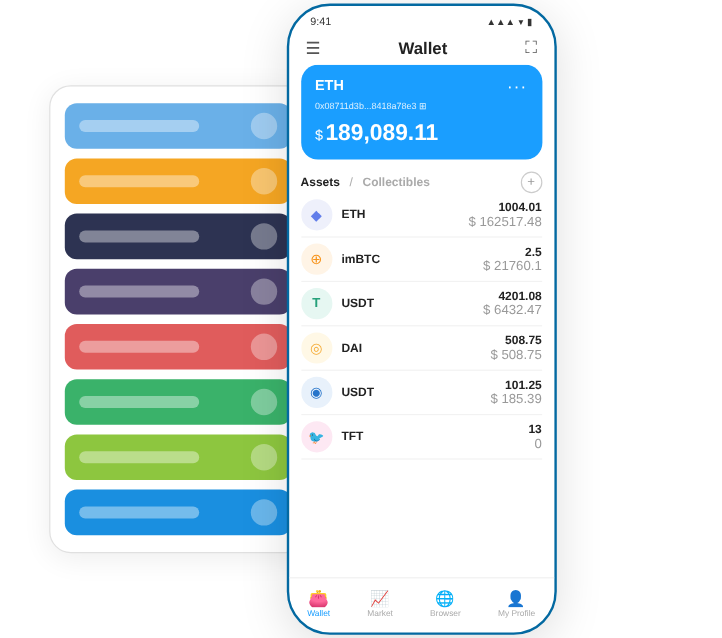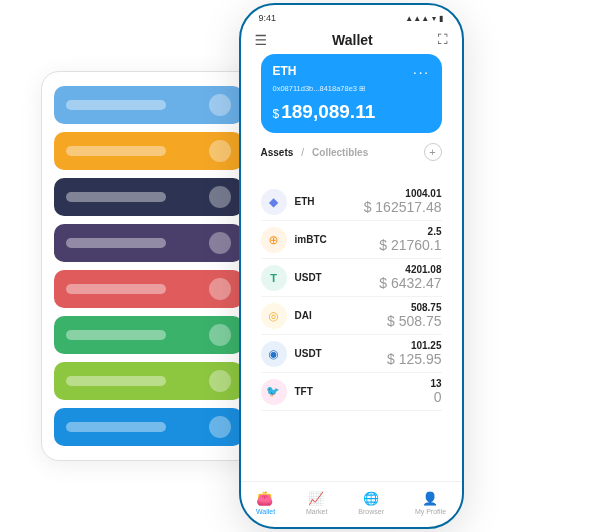--- a/index.html
+++ b/index.html
@@ -117,21 +117,21 @@
     .header-icon {
       font-size: 14px;
       color: #555;
     }
 
     .phone-body {
       flex: 1;
       overflow: hidden;
       display: flex;
       flex-direction: column;
-      padding: 0 20px;
+      padding: 0 10px;
     }
 
     
     .eth-card {
       background: #1a9eff;
       border-radius: 14px;
       padding: 10px 12px;
       color: #fff;
       margin-bottom: 10px;
       flex-shrink: 0;
@@ -169,21 +169,21 @@
       font-size: 12px;
       font-weight: 400;
       margin-right: 2px;
     }
 
     
     .assets-header {
       display: flex;
       justify-content: space-between;
       align-items: center;
-      margin-bottom: 22px;
+      margin-bottom: 0;
       flex-shrink: 0;
     }
 
     .assets-tabs {
       display: flex;
       gap: 8px;
       align-items: center;
     }
 
     .assets-tab {
@@ -253,21 +253,21 @@
       text-align: right;
     }
 
     .asset-amount {
       font-size: 10px;
       font-weight: 600;
       color: #222;
     }
 
     .asset-usd {
-      font-size: 14px;
+      font-size: 11px;
       color: #999;
     }
 
     
     .bottom-nav {
       display: flex;
       justify-content: space-around;
       align-items: center;
       padding: 8px 0 12px;
       border-top: 1px solid #f0f0f0;
@@ -426,21 +426,21 @@
           </div>
         </div>
 
         <div class="asset-row">
           <div class="asset-icon" style="background:#e8f1fb;">
             <span style="color:#2775CA;font-size:12px;">◉</span>
           </div>
           <span class="asset-name">USDT</span>
           <div class="asset-values">
             <div class="asset-amount">101.25</div>
-            <div class="asset-usd">$ 125.95</div>
+            <div class="asset-usd">$ 185.39</div>
           </div>
         </div>
 
         <div class="asset-row">
           <div class="asset-icon" style="background:#fde8f3;">
             <span style="color:#e85d9a;font-size:11px;">🐦</span>
           </div>
           <span class="asset-name">TFT</span>
           <div class="asset-values">
             <div class="asset-amount">13</div>

